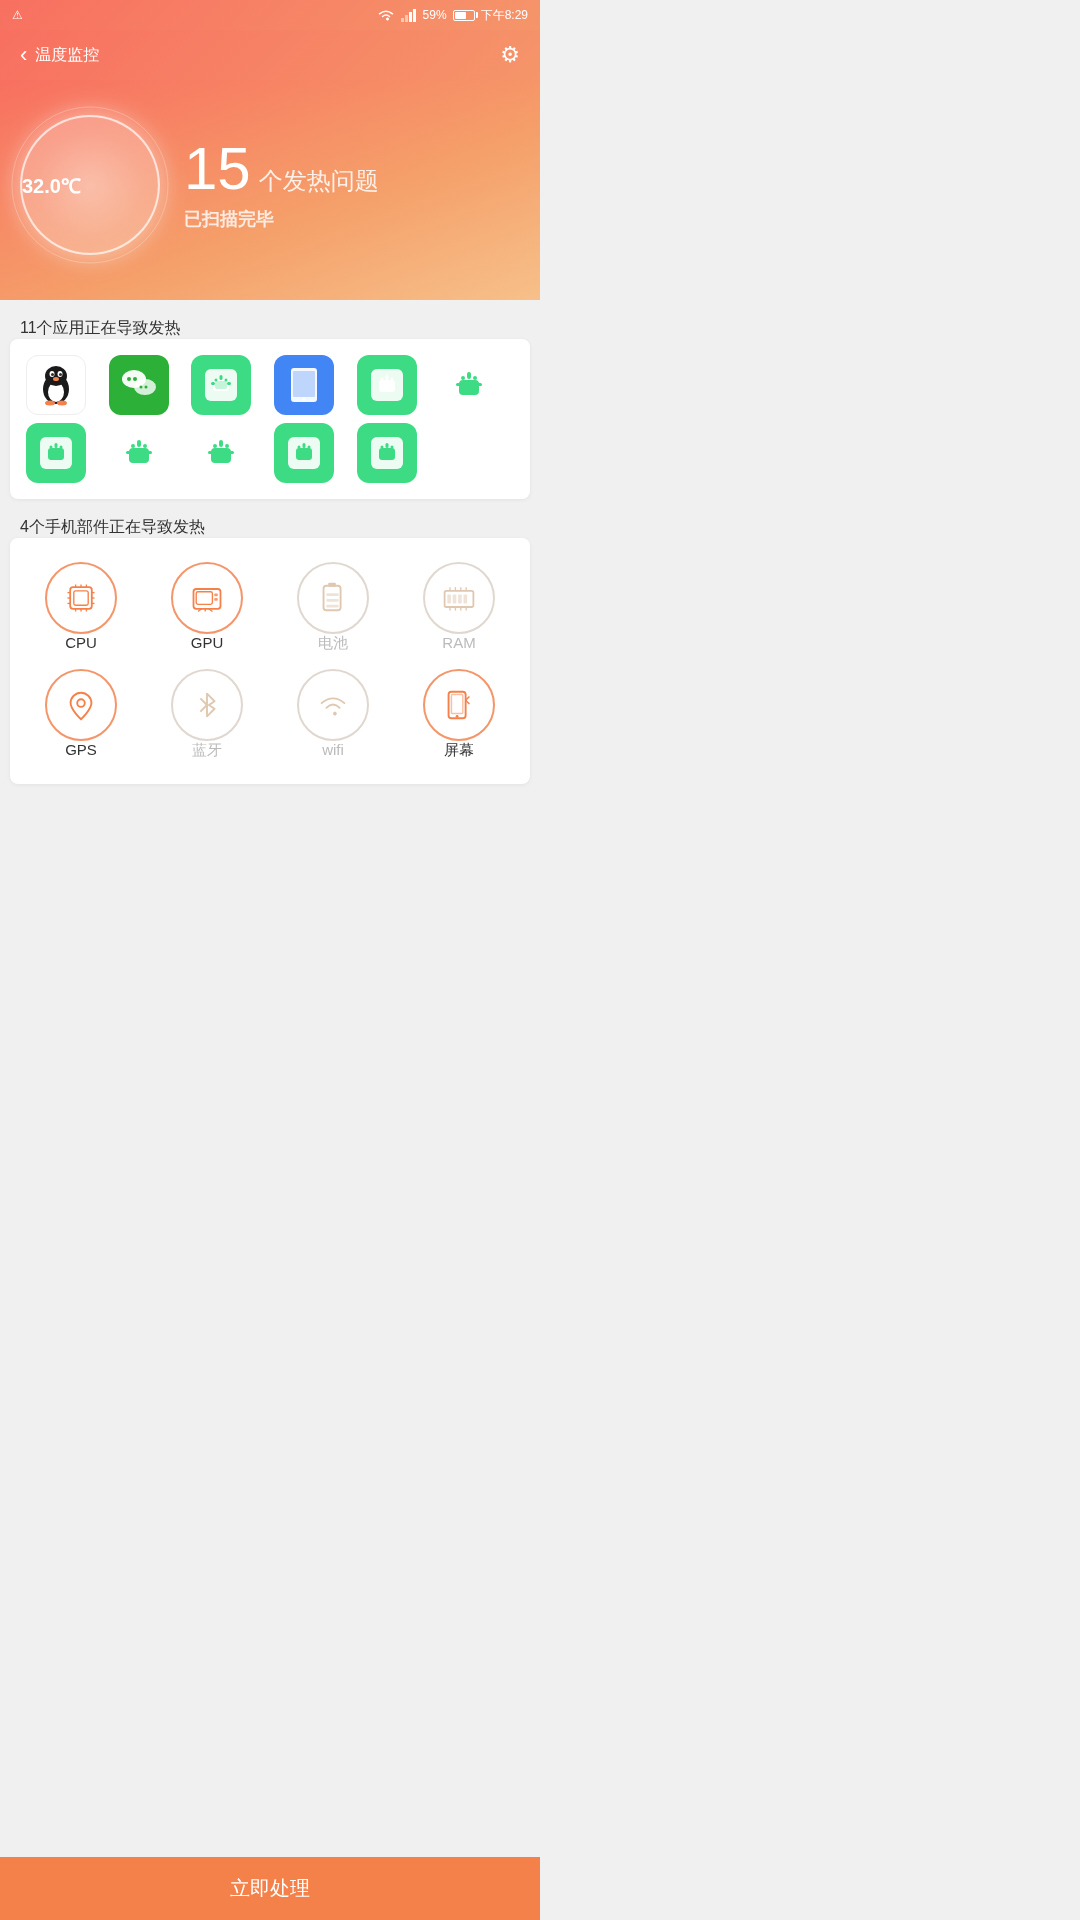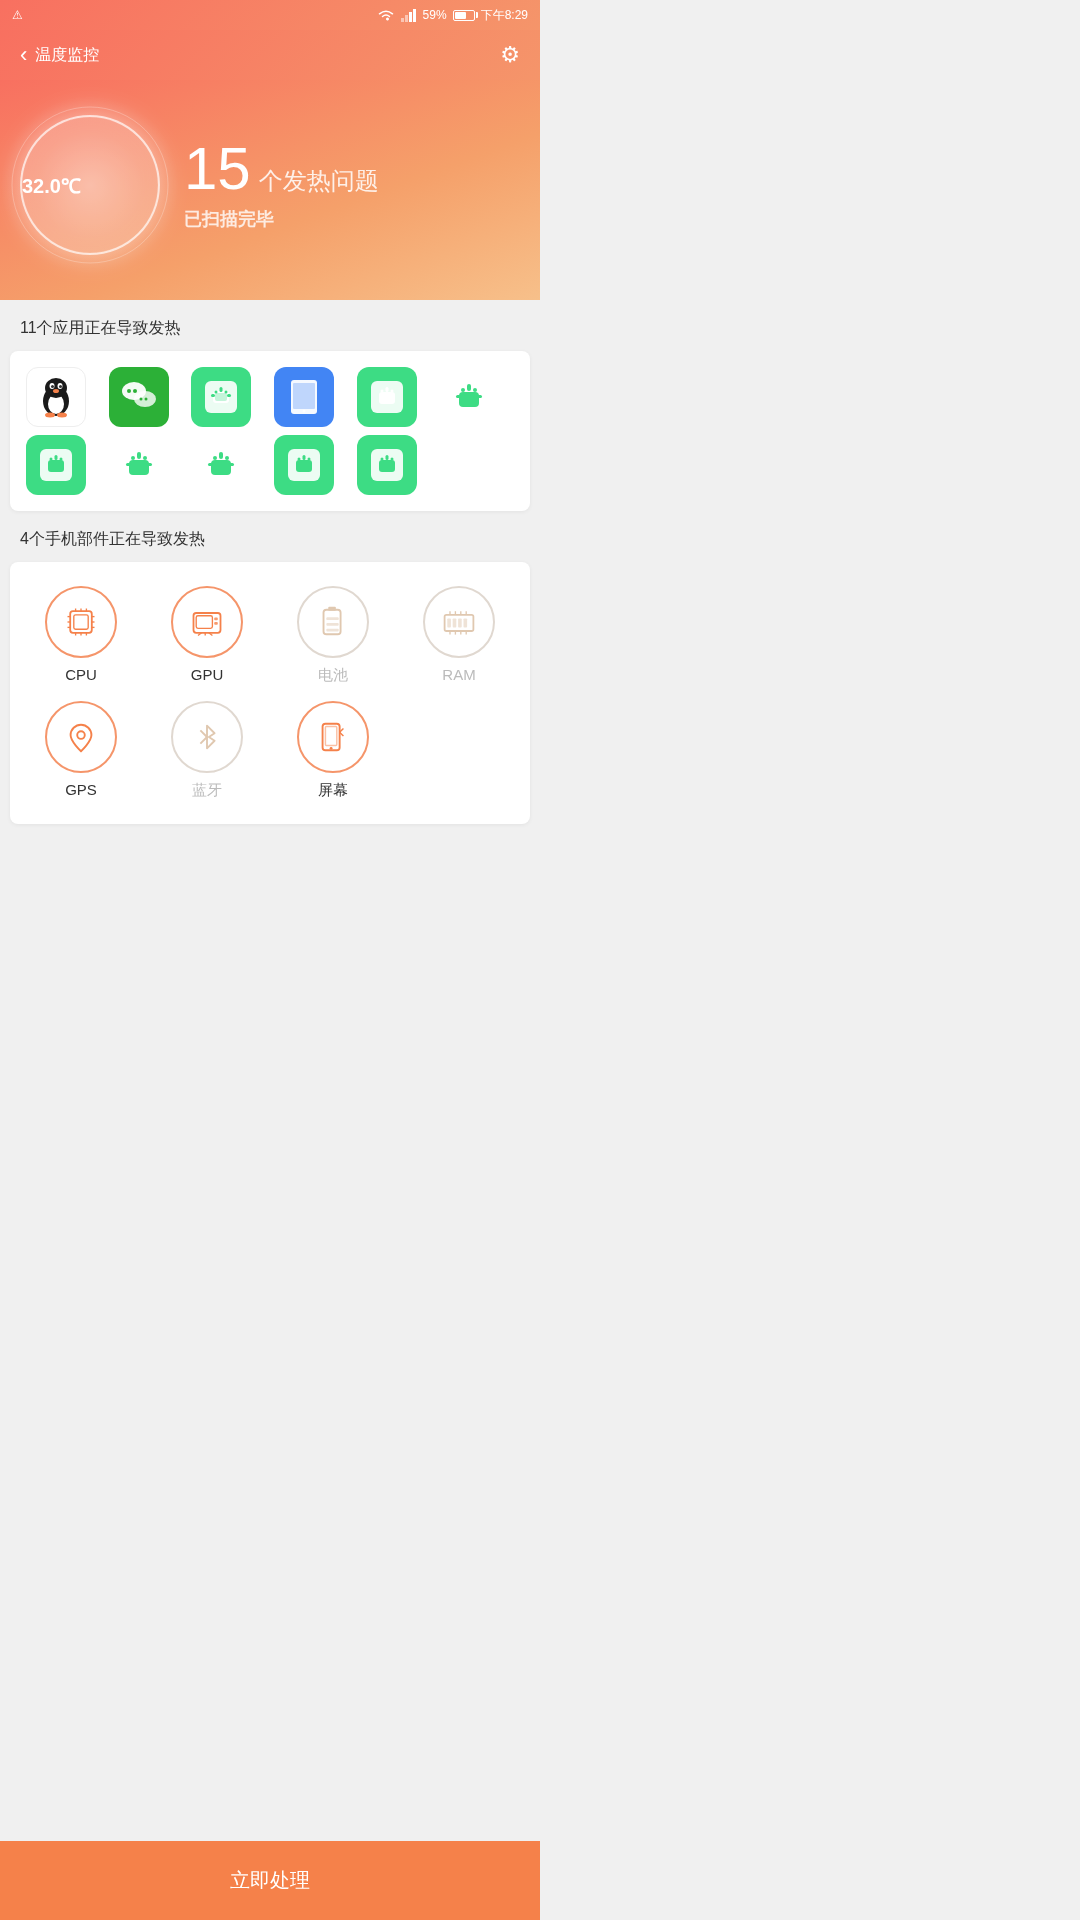--- a/index.html
+++ b/index.html
@@ -153,21 +153,21 @@
       margin-top: 8px;
       font-weight: bold;
     }
 
     
     .content {
       background: #f0f0f0;
     }
 
     .section-title {
-      padding: 18px 20px 12px;
+      padding: 18px 20px 0;
       font-size: 16px;
       color: #333;
       font-weight: 500;
     }
 
     
     .card {
       background: #fff;
       margin: 0 10px;
       border-radius: 8px;
@@ -207,21 +207,20 @@
       display: grid;
       grid-template-columns: repeat(4, 1fr);
       gap: 16px;
       padding: 8px 0;
     }
 
     .component-item {
       display: flex;
       flex-direction: column;
       align-items: center;
-      gap: 8px;
       cursor: pointer;
     }
 
     .component-circle {
       width: 72px;
       height: 72px;
       border-radius: 50%;
       border: 2px solid #f5956a;
       display: flex;
       align-items: center;
@@ -247,21 +246,21 @@
 
     
     .bottom-btn {
       position: fixed;
       bottom: 0;
       left: 0;
       width: 540px;
       background: #f5814a;
       color: #fff;
       font-size: 20px;
-      padding: 26px;
+      padding: 18px;
       text-align: center;
       cursor: pointer;
       border: none;
       font-weight: 500;
     }
     .bottom-spacer {
       height: 70px;
     }
   </style>
 </head>
@@ -564,20 +563,30 @@
         <div class="component-circle inactive">
           <svg width="38" height="38" viewBox="0 0 38 38">
             <path d="M19 7 L19 31 L27 23 L21 19 L27 15 L19 7 Z" fill="none" stroke="#e0c8b0" stroke-width="2" stroke-linejoin="round"></path>
             <line x1="19" y1="19" x2="12" y2="12" stroke="#e0c8b0" stroke-width="2"></line>
             <line x1="19" y1="19" x2="12" y2="26" stroke="#e0c8b0" stroke-width="2"></line>
           </svg>
         </div>
         <span class="component-label inactive">蓝牙</span>
       </div>
 
+      <div class="component-item">
+        <div class="component-circle inactive">
+          <svg width="38" height="38" viewBox="0 0 38 38" class="wifi-svg">
+            <path d="M19 28 a2 2 0 1 1 0 .001Z" fill="#e0c8b0"></path>
+            <path d="M12 22 Q19 15 26 22" stroke="#e0c8b0" stroke-width="2" fill="none" stroke-linecap="round"></path>
+            <path d="M7 17 Q19 7 31 17" stroke="#e0c8b0" stroke-width="2" fill="none" stroke-linecap="round"></path>
+          </svg>
+        </div>
+        <span class="component-label inactive">wifi</span>
+      </div>
 
       <div class="component-item">
         <div class="component-circle">
           <svg width="38" height="38" viewBox="0 0 38 38">
             <rect x="8" y="5" width="18" height="28" rx="3" fill="none" stroke="#f5814a" stroke-width="2"></rect>
             <rect x="11" y="8" width="12" height="20" rx="1" fill="none" stroke="#f5814a" stroke-width="1.5" opacity="0.5"></rect>
             <circle cx="17" cy="31" r="1.5" fill="#f5814a"></circle>
             <line x1="26" y1="14" x2="30" y2="10" stroke="#f5814a" stroke-width="1.5"></line>
             <line x1="26" y1="14" x2="30" y2="18" stroke="#f5814a" stroke-width="1.5"></line>
           </svg>

